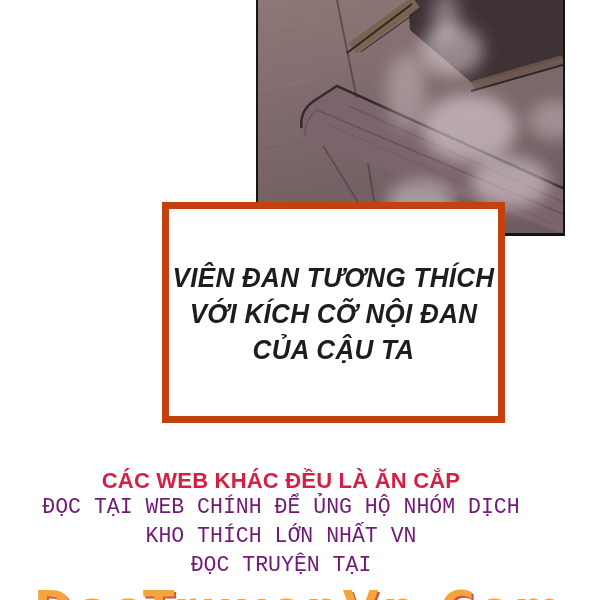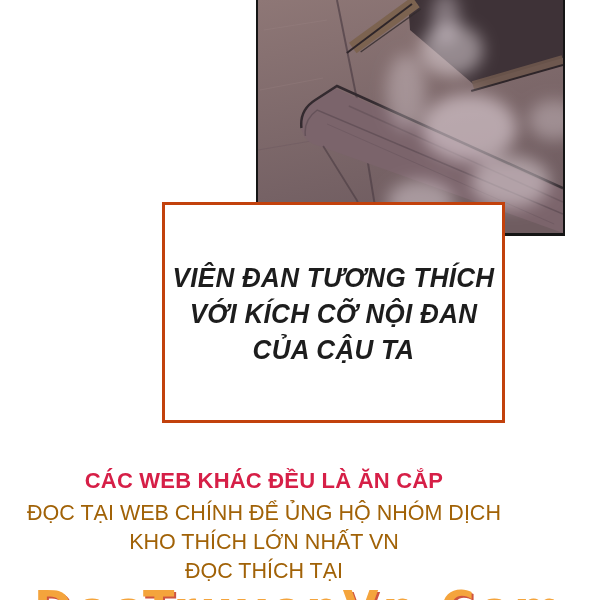--- a/index.html
+++ b/index.html
@@ -10,38 +10,38 @@
   
   .panel{
     position:absolute;left:256px;top:0;width:309px;height:236px;
     border-left:2px solid #151515;border-right:2px solid #151515;border-bottom:3px solid #151515;
     box-sizing:border-box;background:#7e6a6a;
   }
   .panel svg{display:block;width:100%;height:100%;}
   
   .speech{
     position:absolute;left:162px;top:202px;width:343px;height:221px;
-    background:#ffffff;border:3px solid #c2410c;box-sizing:border-box;
+    background:#ffffff;border:7px solid #c2410c;box-sizing:border-box;
     display:flex;flex-direction:column;align-items:center;justify-content:center;
     z-index:3;
   }
   .speech .line{
     font-weight:bold;font-style:italic;font-size:26px;line-height:36px;
     color:#1d1d1d;letter-spacing:0.3px;white-space:nowrap;
     transform:scaleY(1.06);
   }
   
   .footer{
-    position:absolute;left:0;top:468px;width:528px;text-align:center;z-index:2;
+    position:absolute;left:17px;top:468px;width:528px;text-align:center;z-index:2;
   }
   .warning{
     font-weight:bold;font-size:22px;line-height:25px;color:#d61f47;
     letter-spacing:0.2px;
   }
-  .notes{margin-top:6px;font-family:Liberation Sans, sans-serif;color:#a16207;}
+  .notes{font-family:Liberation Mono, monospace;color:#701a75;}
   .notes .nline{font-size:21.5px;line-height:29px;}
   
   .logo-strip{
     position:absolute;left:0;right:0;bottom:0;height:13px;overflow:hidden;
     text-align:center;z-index:2;
   }
   .logo-strip span{
     display:block;margin-top:-2px;
     font-family:"DejaVu Sans",sans-serif;font-weight:bold;font-size:46px;line-height:46px;
     color:#f4a43c;letter-spacing:4px;white-space:nowrap;
@@ -105,21 +105,21 @@
     <div class="line">VIÊN ĐAN TƯƠNG THÍCH</div>
     <div class="line">VỚI KÍCH CỠ NỘI ĐAN</div>
     <div class="line">CỦA CẬU TA</div>
   </div>
 
   <div class="footer">
     <div class="warning">CÁC WEB KHÁC ĐỀU LÀ ĂN CẮP</div>
     <div class="notes">
       <div class="nline">ĐỌC TẠI WEB CHÍNH ĐỂ ỦNG HỘ NHÓM DỊCH</div>
       <div class="nline">KHO THÍCH LỚN NHẤT VN</div>
-      <div class="nline">ĐỌC THÍCH TẠI</div>
+      <div class="nline">ĐỌC TRUYỆN TẠI</div>
     </div>
   </div>
 
   <div class="logo-strip">
     <span>DocTruyenVn.Com</span>
   </div>
 
 </div>
 
 </body></html>

